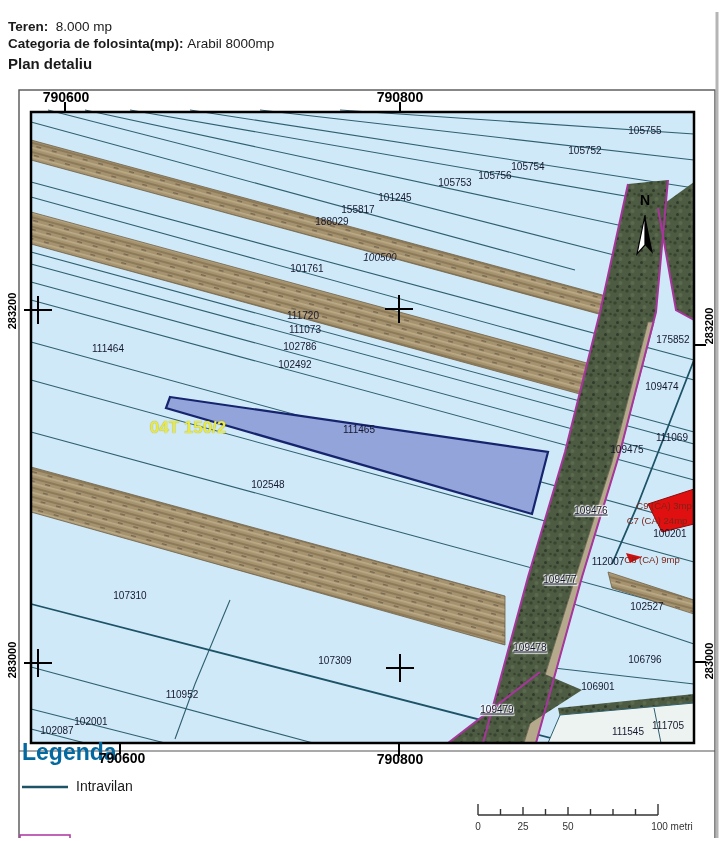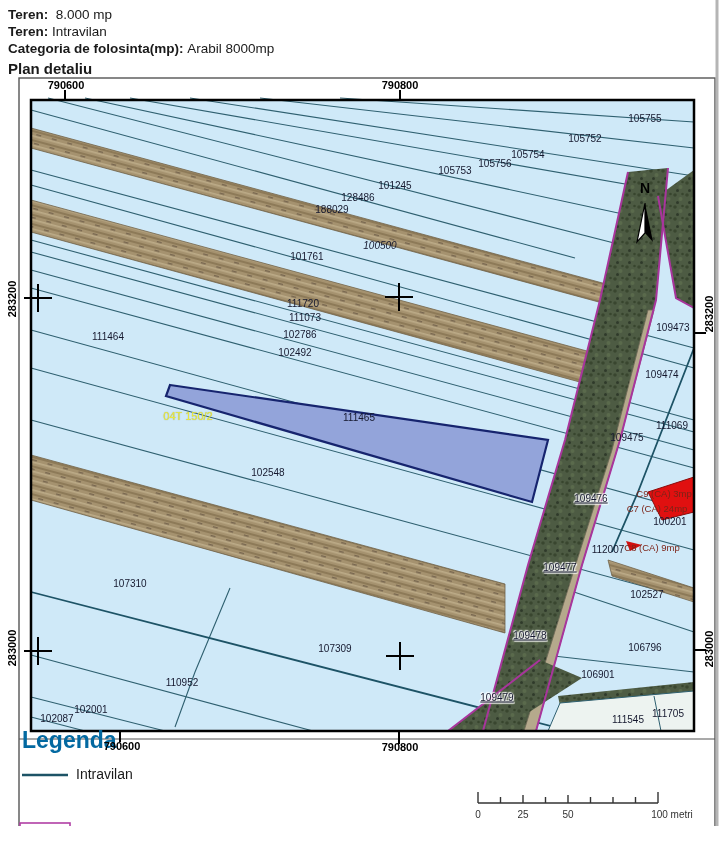--- a/index.html
+++ b/index.html
@@ -1,28 +1,28 @@
 <!DOCTYPE html>
 <html><head>
 <meta charset="utf-8">
 <style>
   html,body{margin:0;padding:0;background:#fff;}
   #stage{position:relative;width:720px;height:826px;background:#fff;overflow:hidden;
-         font-family:"Liberation Sans",sans-serif;}
+         font-family:"Liberation Sans",sans-serif;margin-top:12px;}
   #mapsvg{position:absolute;left:0;top:0;}
   .hdr{position:absolute;left:8px;top:6px;line-height:17px;font-size:13.5px;color:#1a1a1a;}
   .hdr b{font-weight:bold;}
   .hdr .title{font-size:15px;font-weight:bold;margin-top:3px;}
   .lbl{position:absolute;transform:translate(-50%,-50%);font-size:10px;color:#15182e;
        white-space:nowrap;pointer-events:none;}
   .halo{text-shadow:0 0 2px #fff,0 0 2px #fff,1px 1px 1px #fff,-1px -1px 1px #fff;text-decoration:underline;}
   .c{color:#7c2418;font-size:9.5px;}
-  .y{color:#e9e93f;font-weight:normal;font-size:11px;text-shadow:0 0 1px rgba(110,110,0,.6);}
+  .y{color:#e9e93f;font-weight:bold;font-size:17px;text-shadow:0 0 1px rgba(110,110,0,.6);}
   .n{font-weight:bold;font-size:14px;color:#000;}
-  .coord{font-weight:bold;font-size:11px;color:#000;}
+  .coord{font-weight:bold;font-size:14px;color:#000;}
   .coordv{font-weight:bold;font-size:11px;color:#000;writing-mode:vertical-rl;
           transform:translate(-50%,-50%) rotate(180deg);}
   .legend-title{position:absolute;left:22px;top:727px;font-size:23px;font-weight:bold;color:#0369a1;}
   .legend-item{position:absolute;font-size:14px;color:#1a1a1a;}
   .watermark{position:absolute;left:2px;top:788px;font-size:27px;font-weight:bold;
              color:#4a4a4a;opacity:.8;letter-spacing:1px;}
   .sc{position:absolute;transform:translate(-50%,0);font-size:10px;color:#333;}
 </style>
 </head>
 <body>
@@ -163,23 +163,20 @@
     <line x1="635.5" y1="797" x2="635.5" y2="803"></line>
     <line x1="658" y1="792" x2="658" y2="803"></line>
   </g>
 </svg>
 
 <div class="hdr">
   <div>
     <b>Teren:</b>&nbsp;&nbsp;<span>8.000 mp</span>
   </div>
   <div>
-    <b>Teren:</b>&nbsp;<span>Intravilan</span>
-  </div>
-  <div>
     <b>Categoria de folosinta(mp):</b>&nbsp;<span>Arabil 8000mp</span>
   </div>
   <div class="title">Plan detaliu</div>
 </div>
 
 <div class="legend-title">Legenda</div>
 <div class="legend-item" style="left:76px;top:766px;">Intravilan</div>
 <div class="legend-item" style="left:78px;top:823px;">Legea 165</div>
 
 <div class="sc" style="left:478px;top:809px;">0</div>
@@ -196,38 +193,38 @@
       <div class="lbl coordv" style="left: 12px; top: 648px;">283000</div>
       <div class="lbl coordv" style="left: 709px; top: 314px;">283200</div>
       <div class="lbl coordv" style="left: 709px; top: 649px;">283000</div>
       <div class="lbl n" style="left: 645px; top: 188px;">N</div>
       <div class="lbl" style="left: 645px; top: 118px;">105755</div>
       <div class="lbl" style="left: 585px; top: 138px;">105752</div>
       <div class="lbl" style="left: 528px; top: 154px;">105754</div>
       <div class="lbl" style="left: 495px; top: 163px;">105756</div>
       <div class="lbl" style="left: 455px; top: 170px;">105753</div>
       <div class="lbl" style="left: 395px; top: 185px;">101245</div>
-      <div class="lbl" style="left: 358px; top: 197px;">128486</div>
+      <div class="lbl" style="left: 358px; top: 197px;">155817</div>
       <div class="lbl" style="left: 332px; top: 209px;">188029</div>
       <div class="lbl" style="left: 380px; top: 245px; font-style: italic;">100500</div>
       <div class="lbl" style="left: 307px; top: 256px;">101761</div>
       <div class="lbl" style="left: 303px; top: 303px;">111720</div>
       <div class="lbl" style="left: 305px; top: 317px;">111073</div>
       <div class="lbl" style="left: 300px; top: 334px;">102786</div>
       <div class="lbl" style="left: 295px; top: 352px;">102492</div>
       <div class="lbl" style="left: 108px; top: 336px;">111464</div>
       <div class="lbl" style="left: 359px; top: 417px;">111465</div>
       <div class="lbl y" style="left: 188px; top: 416px;">04T 150/2</div>
       <div class="lbl" style="left: 268px; top: 472px;">102548</div>
       <div class="lbl" style="left: 130px; top: 583px;">107310</div>
       <div class="lbl" style="left: 335px; top: 648px;">107309</div>
       <div class="lbl" style="left: 182px; top: 682px;">110952</div>
       <div class="lbl" style="left: 91px; top: 709px;">102001</div>
       <div class="lbl" style="left: 57px; top: 718px;">102087</div>
-      <div class="lbl" style="left: 673px; top: 327px;">109473</div>
+      <div class="lbl" style="left: 673px; top: 327px;">175852</div>
       <div class="lbl" style="left: 662px; top: 374px;">109474</div>
       <div class="lbl" style="left: 672px; top: 425px;">111069</div>
       <div class="lbl" style="left: 627px; top: 437px;">109475</div>
       <div class="lbl halo" style="left: 591px; top: 498px;">109476</div>
       <div class="lbl halo" style="left: 560px; top: 567px;">109477</div>
       <div class="lbl halo" style="left: 530px; top: 635px;">109478</div>
       <div class="lbl halo" style="left: 497px; top: 697px;">109479</div>
       <div class="lbl" style="left: 608px; top: 549px;">112007</div>
       <div class="lbl" style="left: 670px; top: 521px;">100201</div>
       <div class="lbl c" style="left: 664px; top: 493px;">C9 (CA) 3mp</div>

